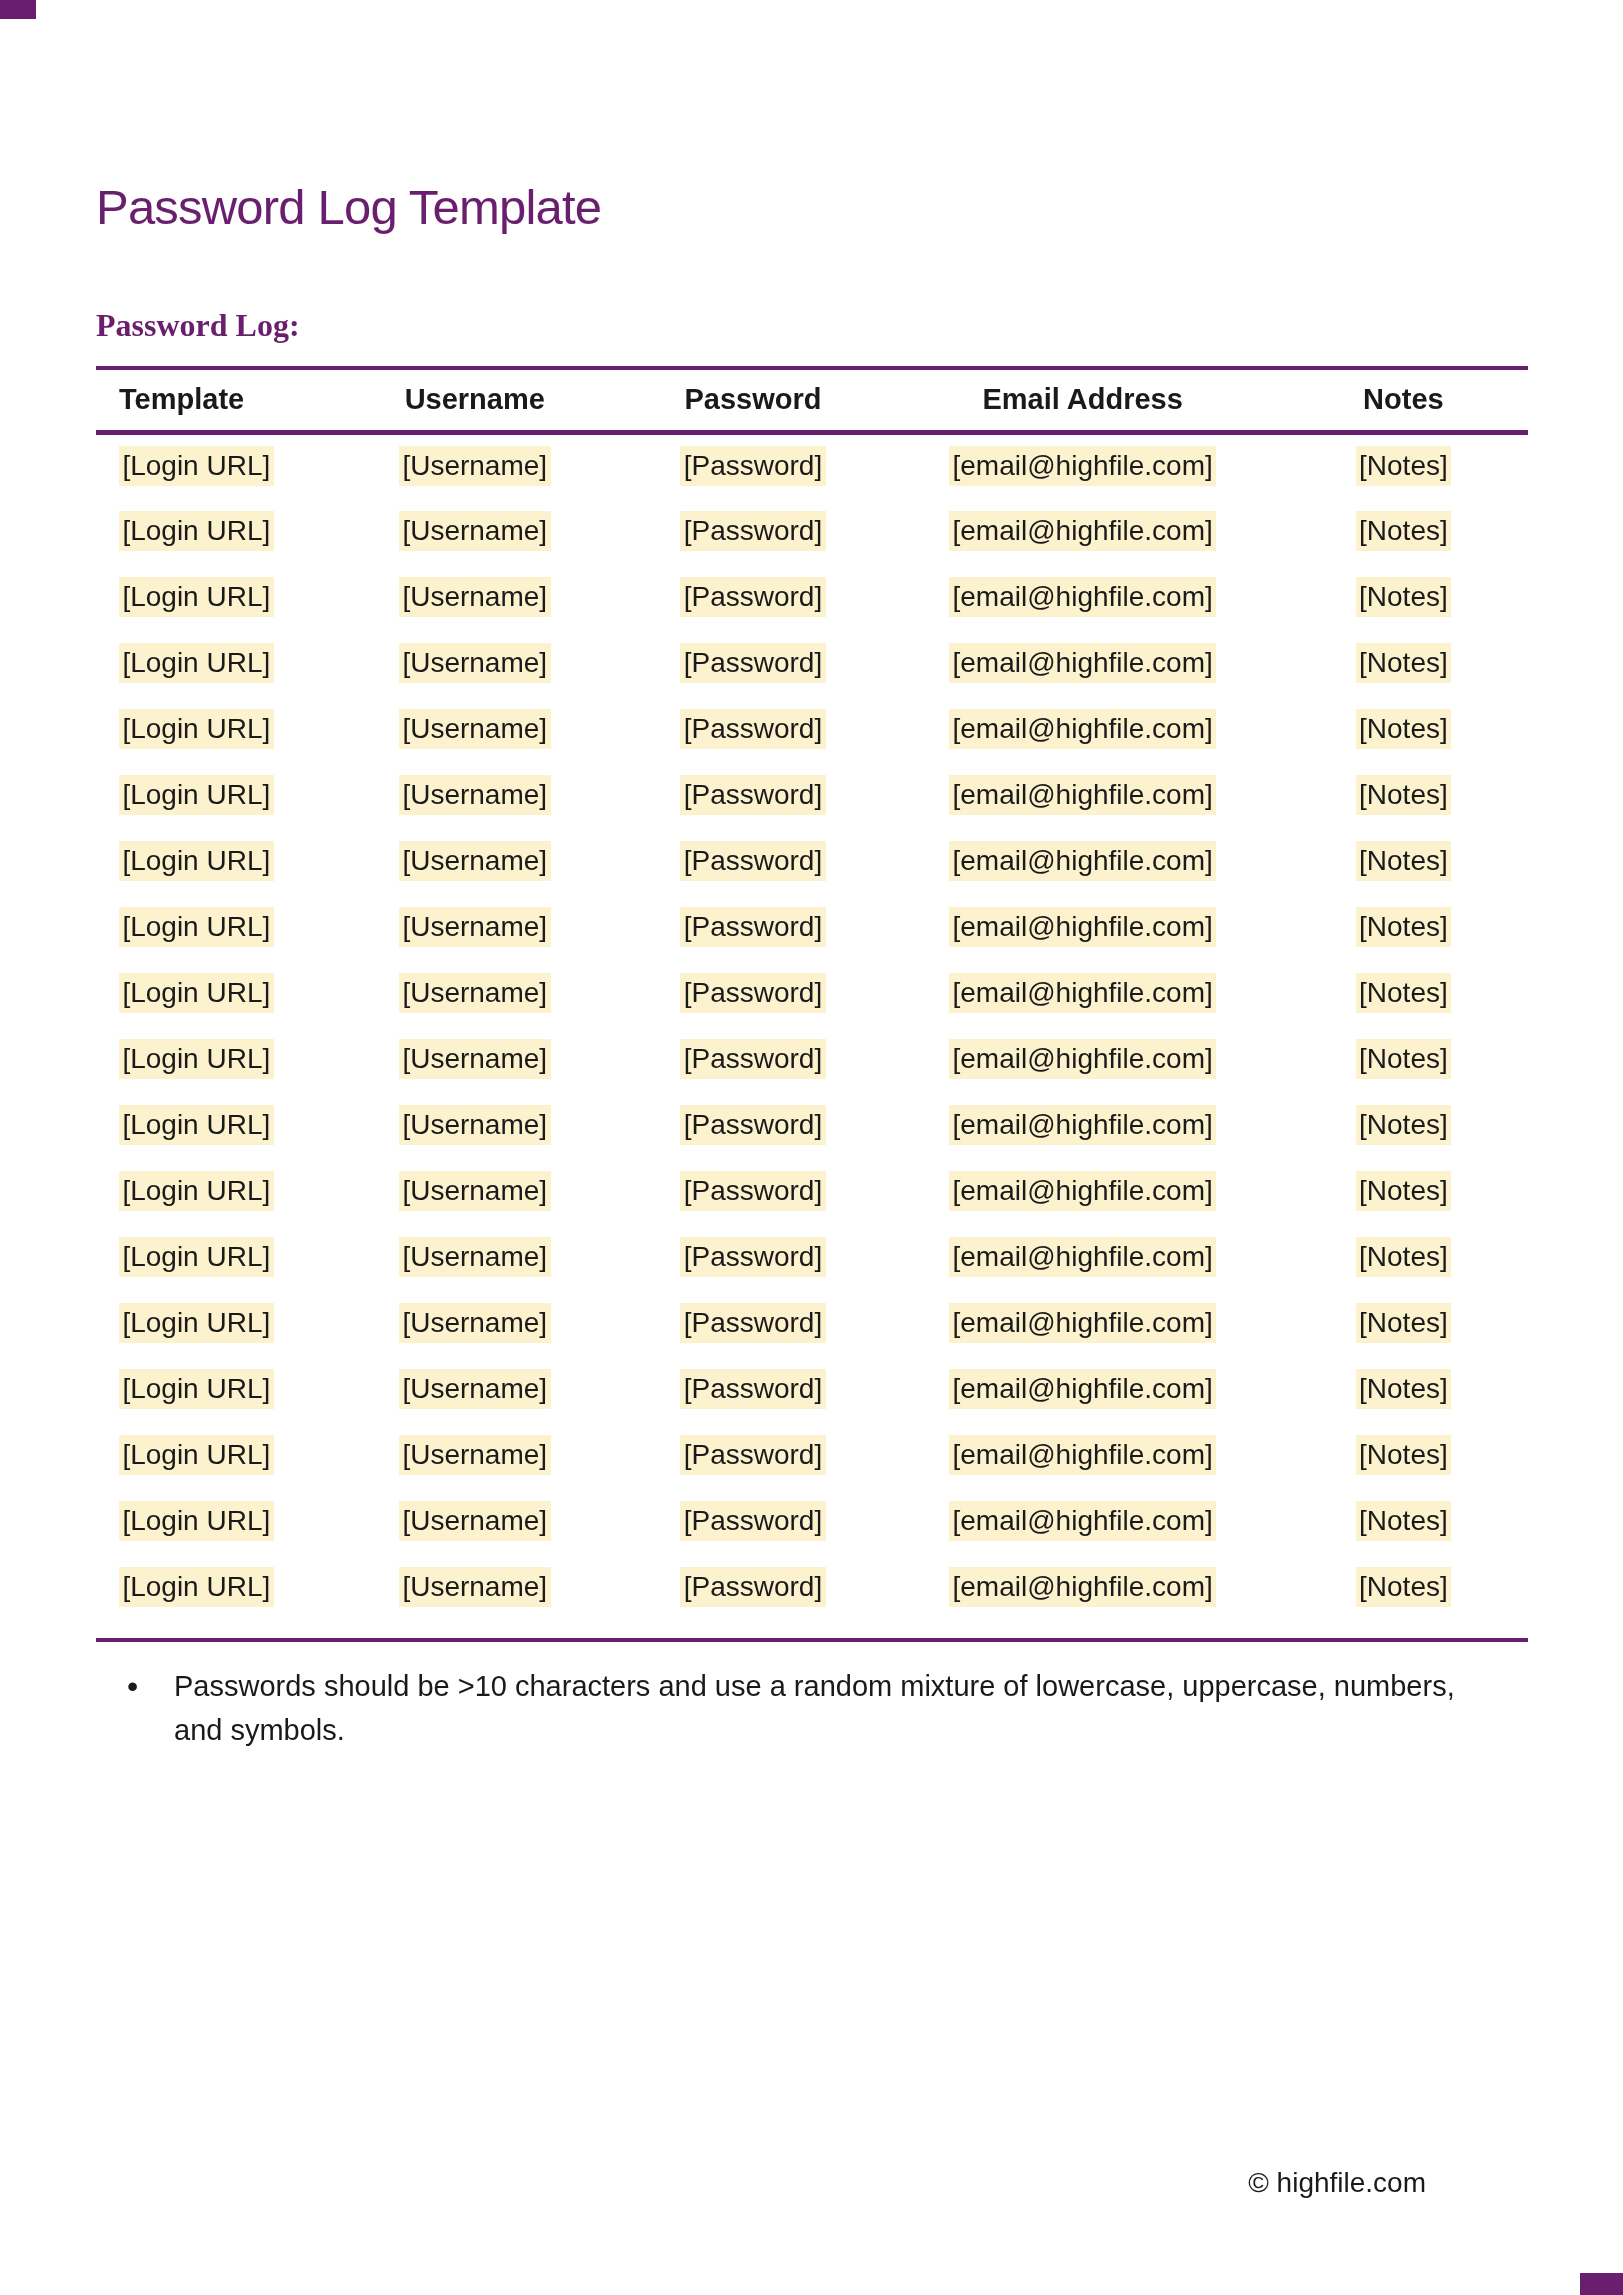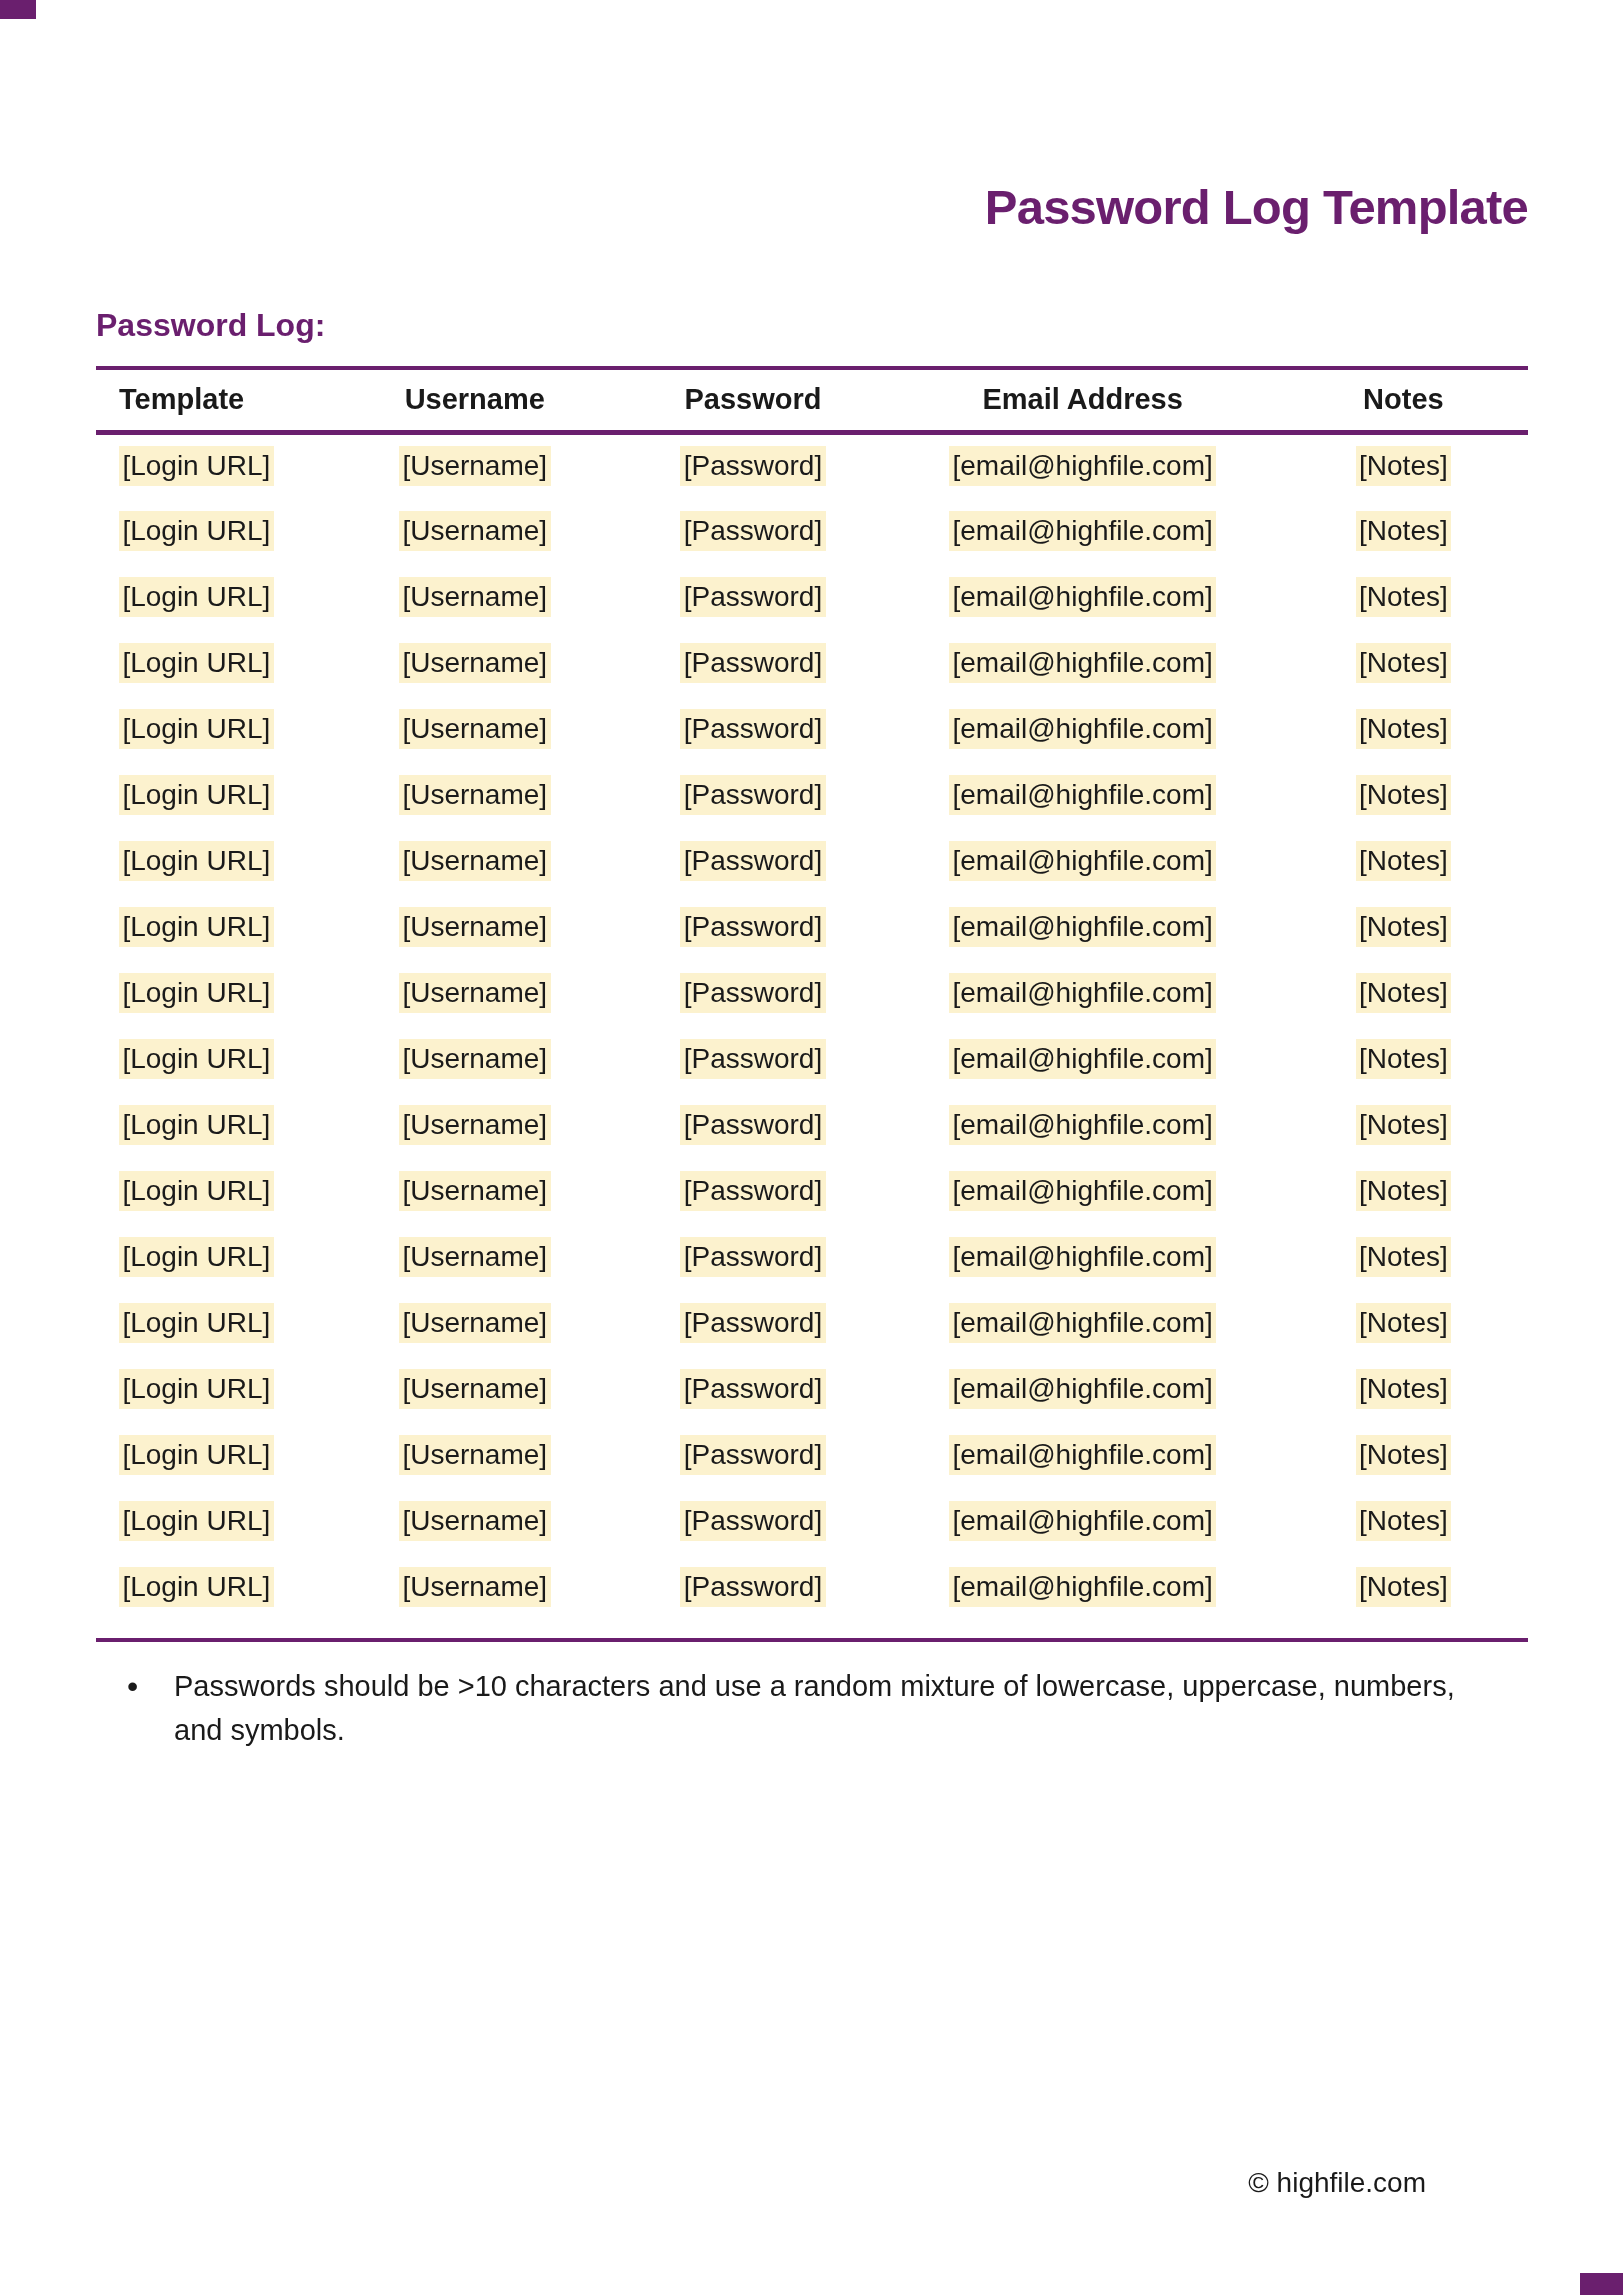--- a/index.html
+++ b/index.html
@@ -16,30 +16,30 @@
     width:1623px;height:2295px;
     background:var(--paper);
     overflow:hidden;
   }
   .corner{position:absolute;background:var(--purple);}
   .corner-tl{left:0;top:0;width:36px;height:18.6px;}
   .corner-br{right:0;bottom:0;width:43px;height:22px;}
   .content{margin:0 96px;width:1432px;}
   .doc-title{
     margin-top:178px;
-    text-align:right;
+    text-align:left;
     color:var(--purple);
-    font-size:49px;line-height:59px;font-weight:bold;
+    font-size:49px;line-height:59px;font-weight:normal;
     letter-spacing:-0.8px;
   }
   .section-heading{
     color:var(--purple);
     font-size:32px;line-height:41px;font-weight:bold;
   }
-  .heading-log{margin-top:68px;margin-bottom:20px;}
+  .heading-log{margin-top:68px;margin-bottom:20px;font-family:Liberation Serif, serif;}
   .heading-tips{margin-top:38px;}
   table.password-table{
     width:100%;
     table-layout:fixed;
     border-collapse:collapse;
     border-top:4.2px solid var(--purple);
   }
   thead tr{height:64px;}
   th{
     border-bottom:5px solid var(--purple);

